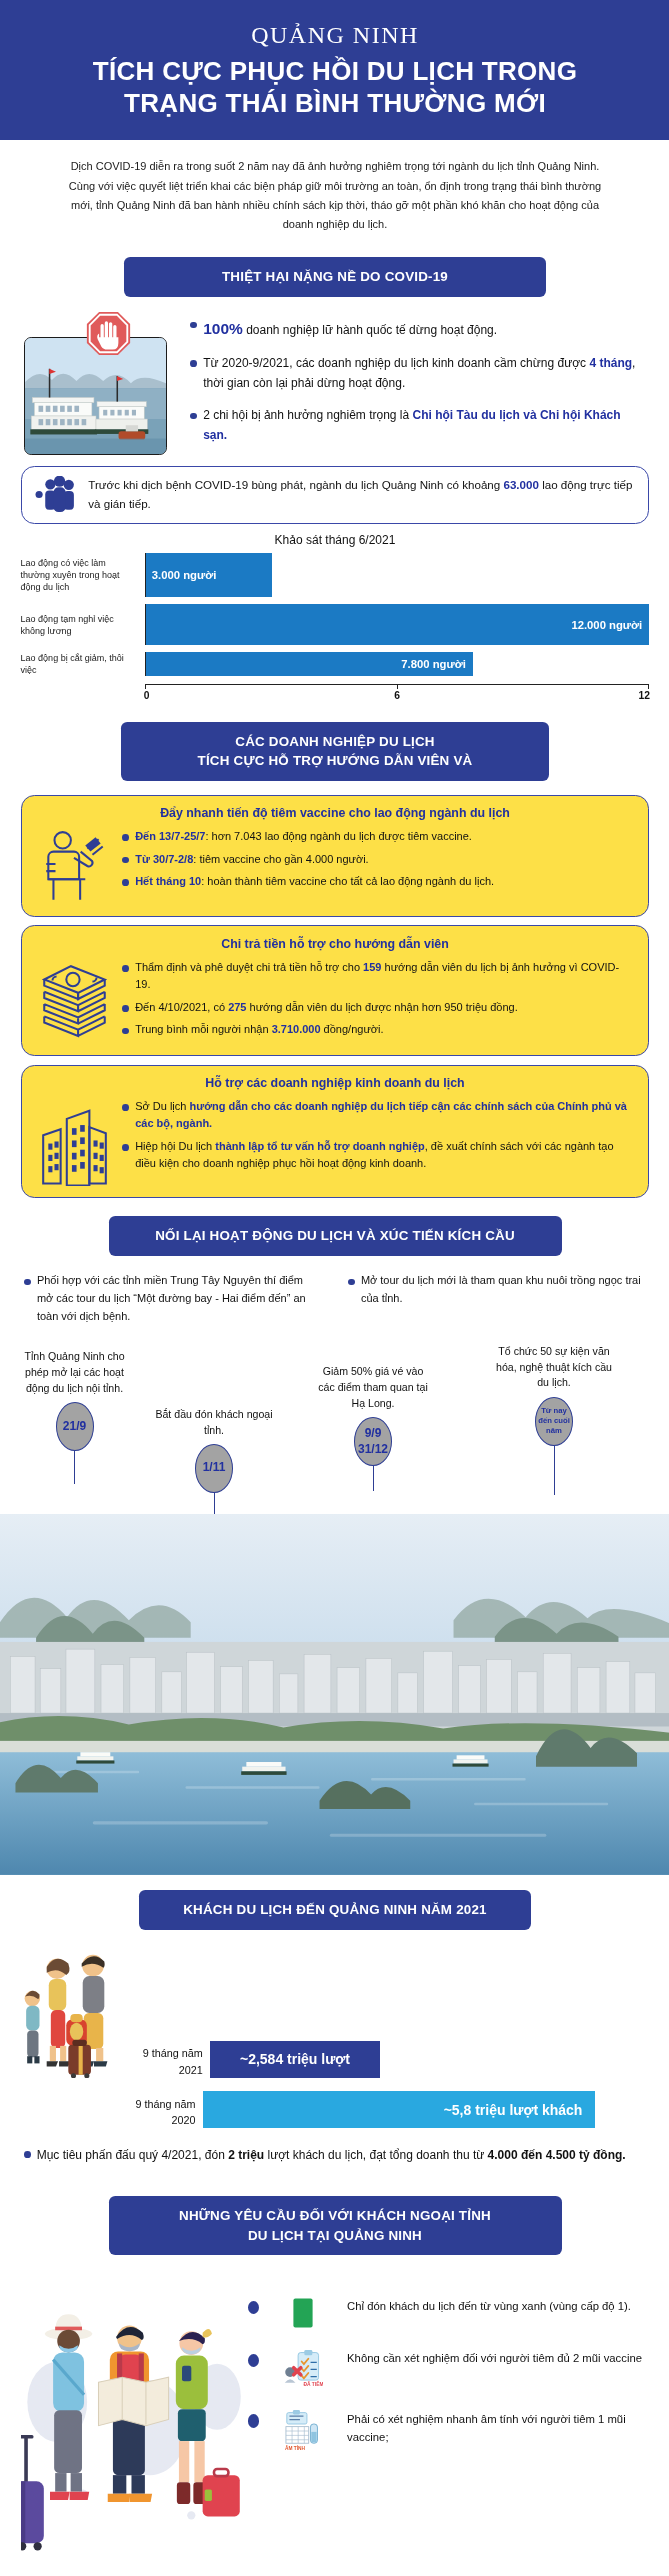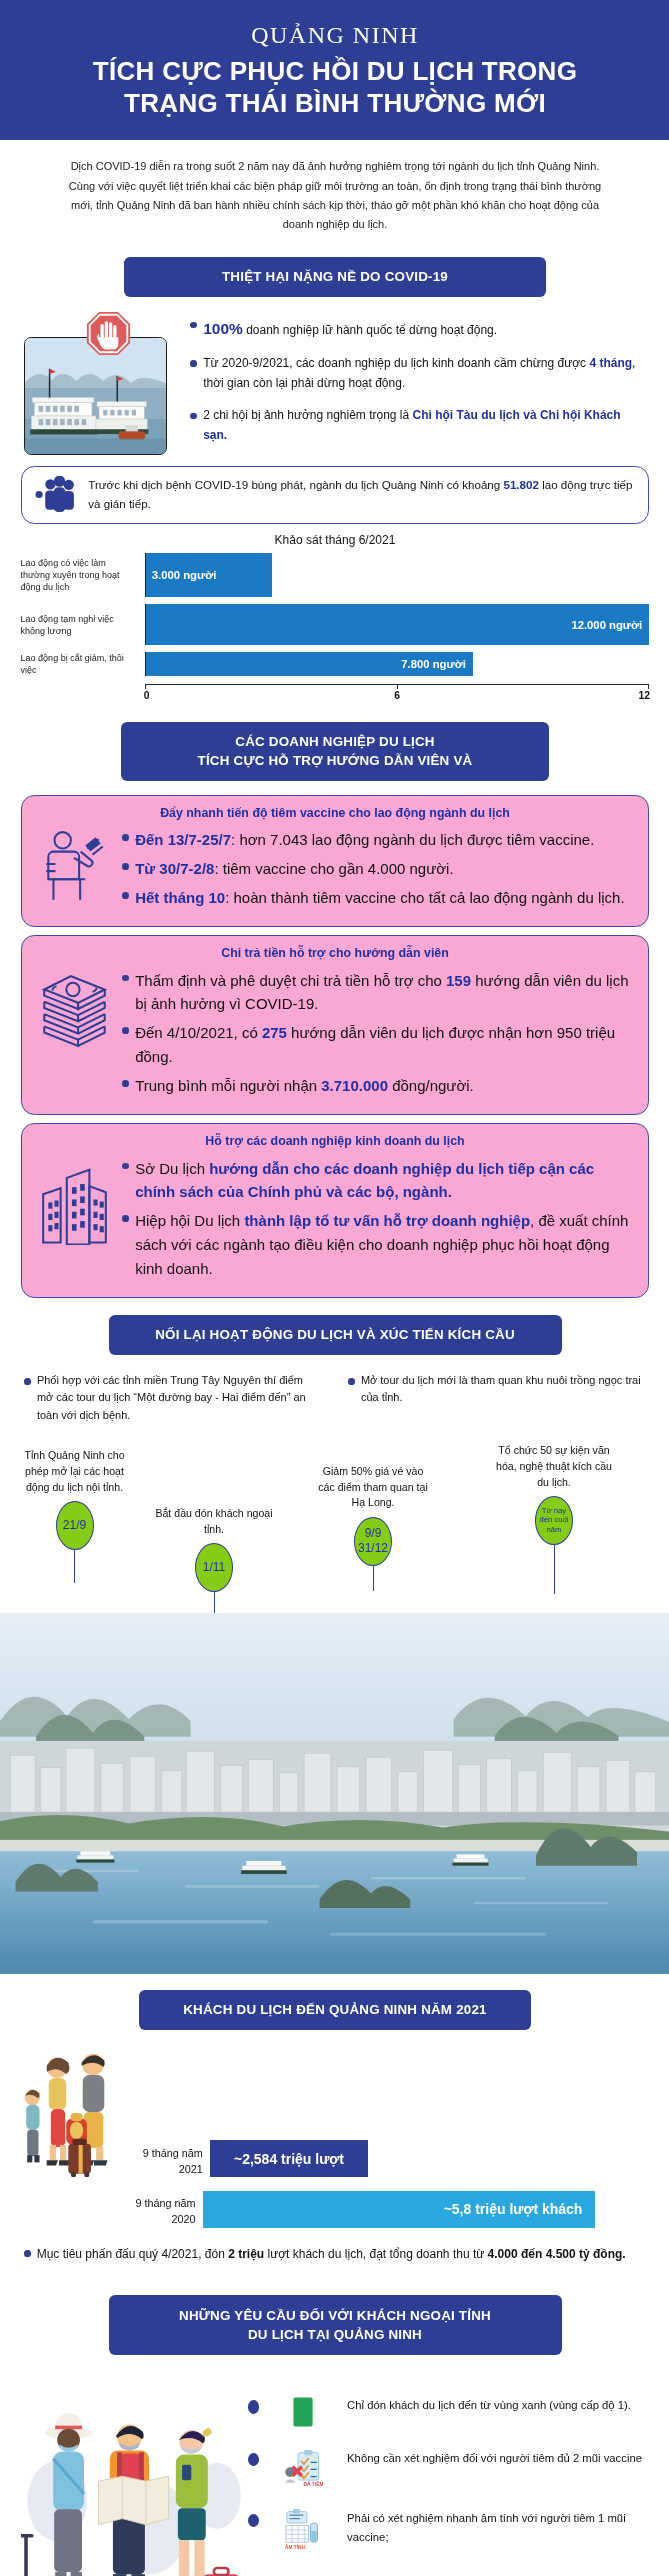--- a/index.html
+++ b/index.html
@@ -92,45 +92,45 @@
   }
   .tick { position:absolute; top:0; width:1.3px; height:4.6px; background:#222; }
   .tlab {
     position:absolute; top:5.7px; font-weight:bold; font-size:10.3px;
     transform:translateX(-50%); color:#111;
   }
 
   
   .card {
     border:1px solid #3a48a8; border-radius:13.4px; margin:8.2px 20.6px;
-    padding:10.3px 14.4px 11.3px; background:#f9a8d4;
+    padding:10.3px 14.4px 11.3px; background:#fde047;
   }
   .card-title {
     text-align:center; color:#2130a0; font-weight:bold;
     font-size:12.4px; margin-bottom:8.2px;
   }
   .card-body { display:flex; gap:9.3px; align-items:flex-start; }
   .card-icon { flex:none; width:77px; }
   .card-list { flex:1; }
   .card-list .bullet-row { margin-bottom:5.2px; }
-  .card-list .btext { font-size:15px; line-height:1.58; }
+  .card-list .btext { font-size:11px; line-height:1.58; }
 
   
   .twocol { display:flex; gap:26px; padding:3.1px 24px 0; }
   .twocol .col { flex:1; }
   .twocol .btext { font-size:11px; line-height:1.6; }
 
   
   .timeline { position:relative; height:170px; margin-top:5.2px; }
   .tl-item { position:absolute; width:118px; text-align:center; }
   .tl-cap { font-size:10.6px; line-height:1.5; }
   .tl-oval {
     width:38px; height:49px; border:1px solid #2e3e94; border-radius:50%;
     margin:5.2px auto 0; display:flex; align-items:center; justify-content:center;
-    color:#2130a0; font-weight:normal; font-size:12px; background:#84cc16;
+    color:#2130a0; font-weight:bold; font-size:12px; background:#a3a3a3;
     flex-direction:column; line-height:1.28;
   }
   .tl-oval.small { font-size:7.7px; }
   .tl-stem { width:1px; background:#2e3e94; margin:0 auto; }
 
   
   .scene { position:relative; height:361px; width:670px; overflow:hidden;
            background:linear-gradient(#dfeaf3 0%, #cfe0ee 30%, #b9d2e4 55%, #9ec3dd 100%); }
 
   
@@ -269,21 +269,21 @@
       <svg class="people-icon" viewBox="0 0 86 72">
         <circle cx="8" cy="36" r="7" fill="#2e3e94"></circle>
         <circle cx="30" cy="16" r="10" fill="#2e3e94"></circle>
         <circle cx="48" cy="10" r="11" fill="#2e3e94"></circle>
         <circle cx="66" cy="17" r="10" fill="#2e3e94"></circle>
         <rect x="20" y="28" width="20" height="38" rx="8" fill="#2e3e94"></rect>
         <rect x="56" y="29" width="20" height="37" rx="8" fill="#2e3e94"></rect>
         <rect x="36" y="22" width="24" height="48" rx="10" fill="#2e3e94"></rect>
       </svg>
       <div class="labor-text">
-        <span>Trước khi dịch bệnh COVID-19 bùng phát, ngành du lịch Quảng Ninh có khoảng </span><span class="b">51.802</span><span> lao động trực tiếp và gián tiếp.</span>
+        <span>Trước khi dịch bệnh COVID-19 bùng phát, ngành du lịch Quảng Ninh có khoảng </span><span class="b">63.000</span><span> lao động trực tiếp và gián tiếp.</span>
       </div>
     </div>
   </div>
 
   <div class="chart-wrap">
     <div class="chart-title">Khảo sát tháng 6/2021</div>
 
     <div class="crow" style="height:44px">
       <div class="clabel">Lao động có việc làm thường xuyên trong hoạt động du lịch</div>
       <div class="cplot">
@@ -608,21 +608,21 @@
           <rect x="96" y="126" width="24" height="16" rx="8" fill="#e8b44a"></rect>
           <ellipse cx="108" cy="160" rx="13" ry="17" fill="#e8c35a"></ellipse>
           <rect x="92" y="186" width="44" height="58" rx="7" fill="#7a3b2a"></rect>
           <rect x="112" y="186" width="8" height="58" fill="#e8b44a"></rect>
           <rect x="100" y="176" width="28" height="12" rx="5" fill="#5c2d20"></rect>
           <circle cx="102" cy="246" r="5" fill="#3a3a3a"></circle>
             <circle cx="128" cy="246" r="5" fill="#3a3a3a"></circle>
         </svg>
       </div>
       <div class="stat-label">9 tháng năm 2021</div>
-      <div class="stat-bar dark" style="width:158px">
+      <div class="stat-bar dark" style="width:170px">
         <span>~2,584 triệu lượt</span>
       </div>
     </div>
 
     <div class="stat-row" style="padding-left:108px">
       <div class="stat-label">9 tháng năm 2020</div>
       <div class="stat-bar light" style="width:392px">
         <span>~5,8 triệu lượt khách</span>
       </div>
     </div>

